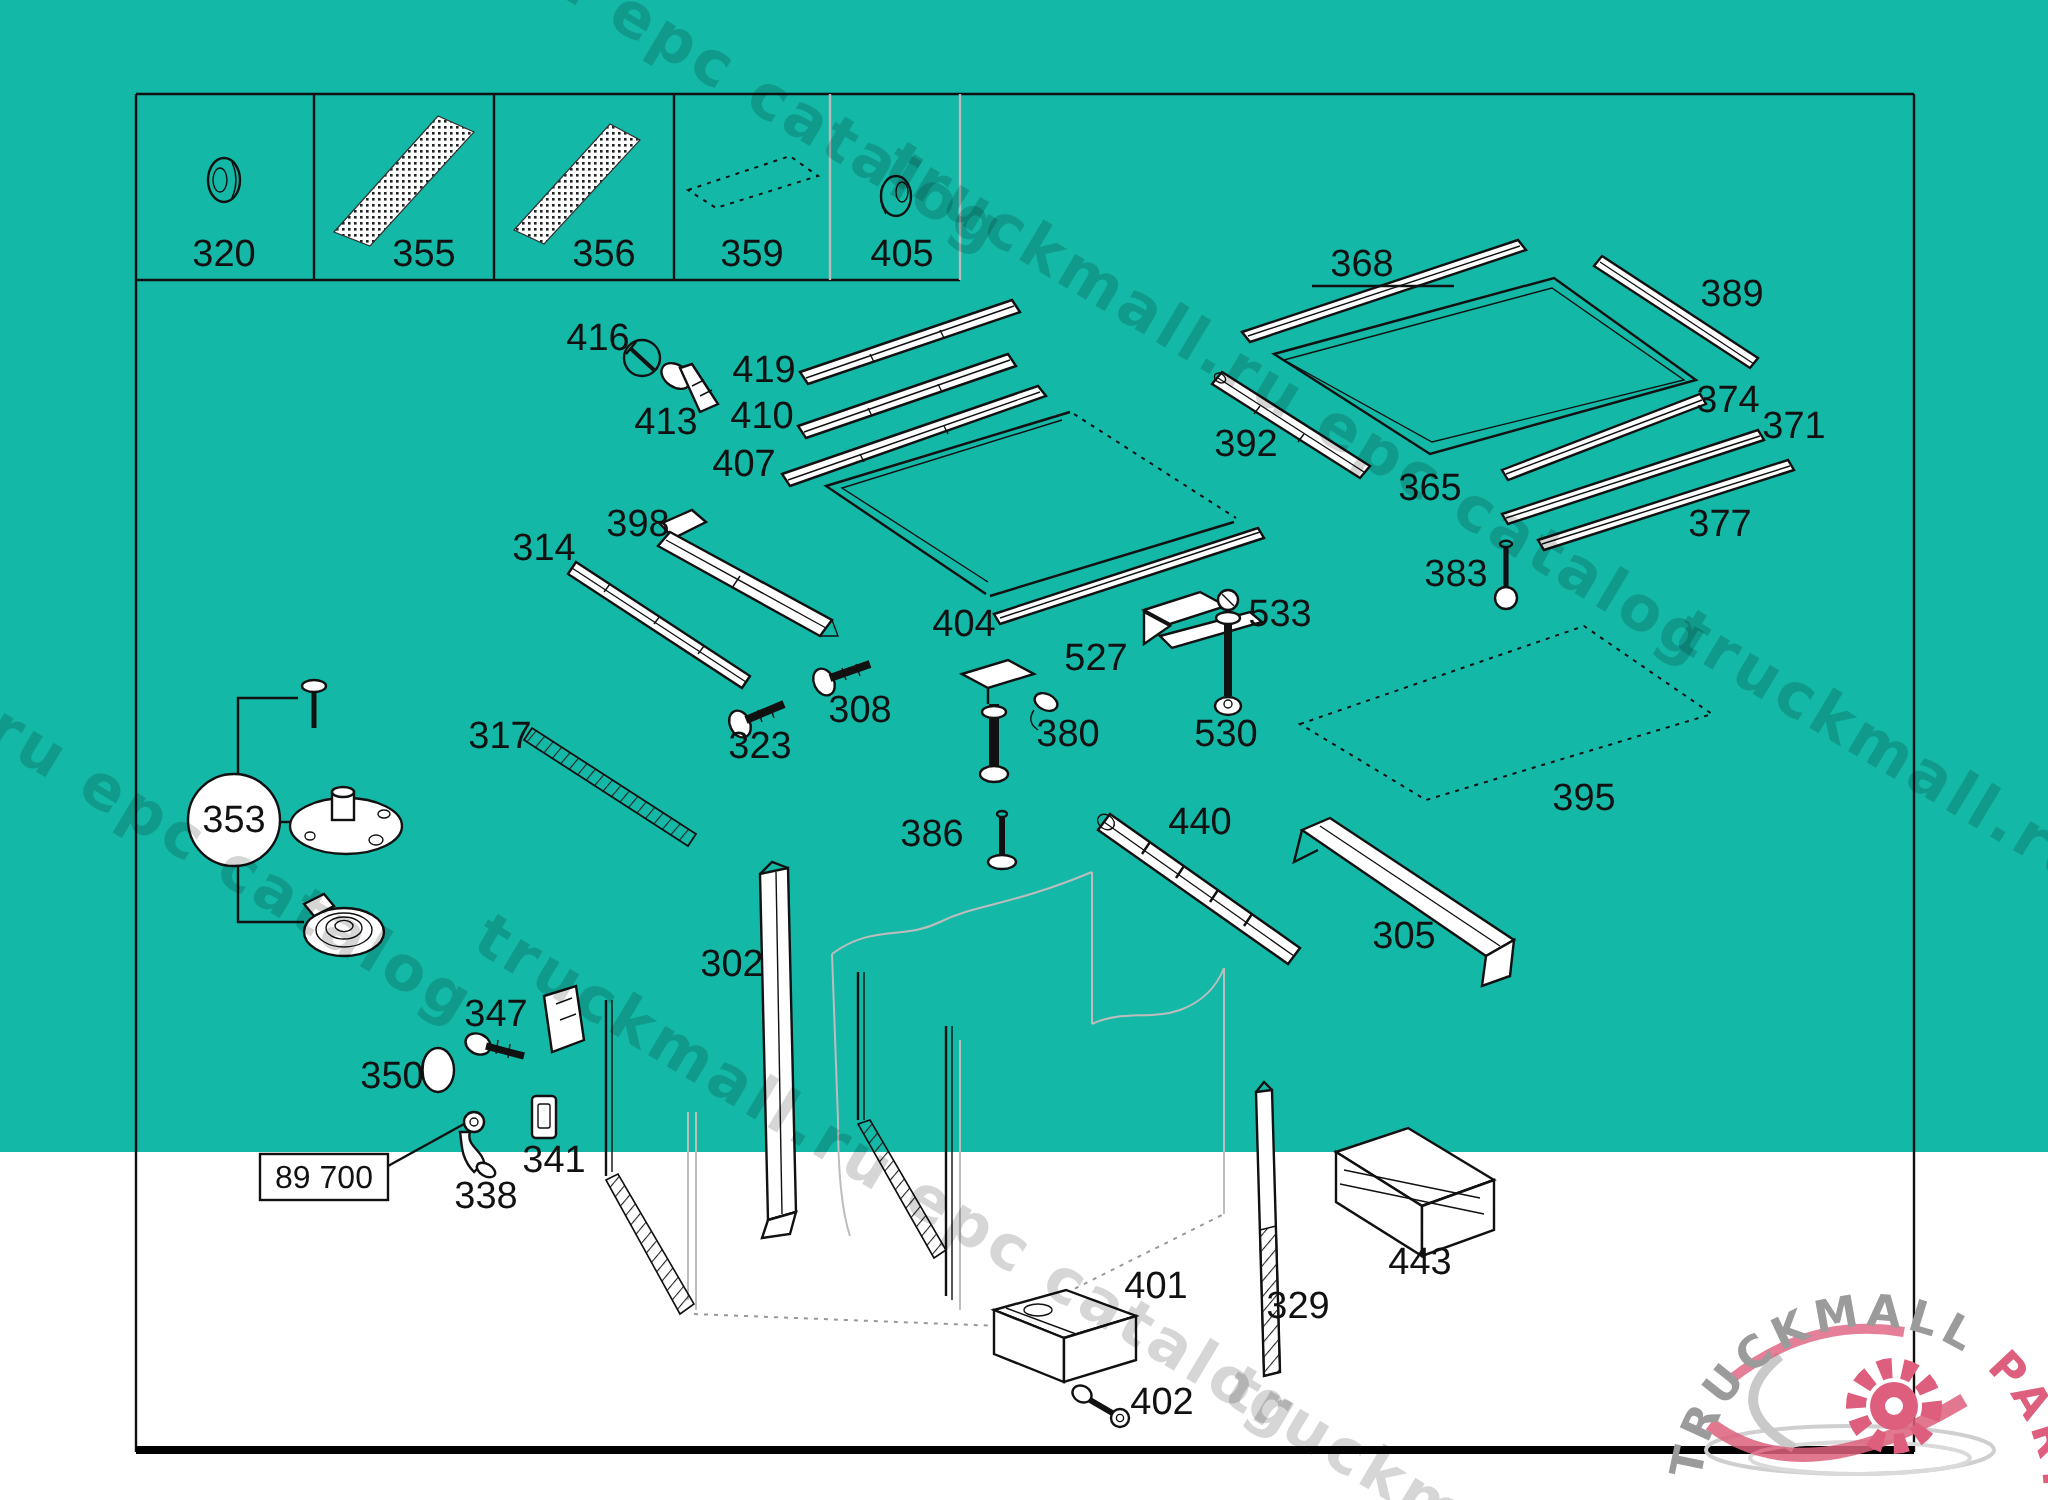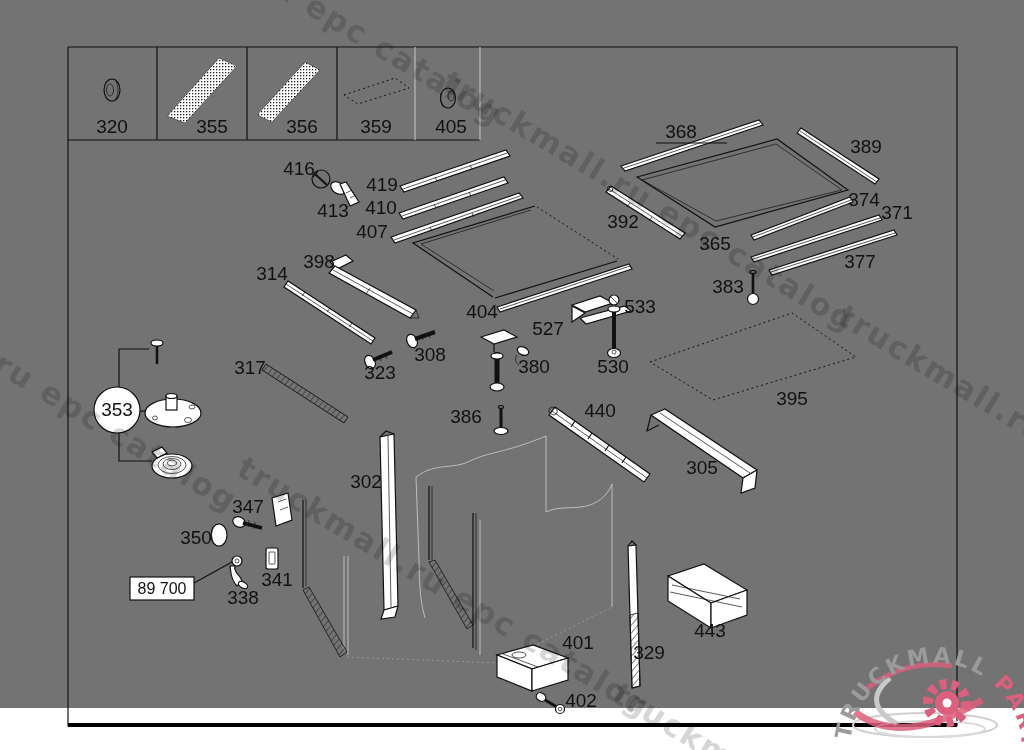--- a/index.html
+++ b/index.html
@@ -1,16 +1,16 @@
 <!DOCTYPE html>
 <html><head>
 <meta charset="utf-8">
 <style>
   html,body{margin:0;padding:0;background:#ffffff;width:1024px;height:750px;overflow:hidden;}
-  #stage{position:relative;width:1024px;height:708px;background:#737373;}
+  #stage{position:relative;width:1024px;height:576px;background:#14b8a6;}
   svg{display:block;}
   .lbl{font-family:"Liberation Sans",sans-serif;font-size:19px;fill:#111;text-anchor:middle;}
   .reflbl{font-family:"Liberation Sans",sans-serif;font-size:16px;fill:#111;text-anchor:middle;}
   .wm{font-family:"DejaVu Sans",sans-serif;font-size:31px;font-weight:700;fill:#000;fill-opacity:0.16;letter-spacing:2px;}
   .logoTxt{font-family:"DejaVu Sans",sans-serif;font-size:22px;font-weight:700;letter-spacing:3px;}
   .ln{stroke:#111;stroke-width:1.2;fill:none;}
   .lnw{stroke:#111;stroke-width:1.2;fill:#fff;}
   .thin{stroke:#111;stroke-width:0.7;fill:none;}
   .gray{stroke:#bdbdbd;stroke-width:1;fill:none;}
   .dot{stroke:#111;stroke-width:1;fill:none;stroke-dasharray:2 3;}

